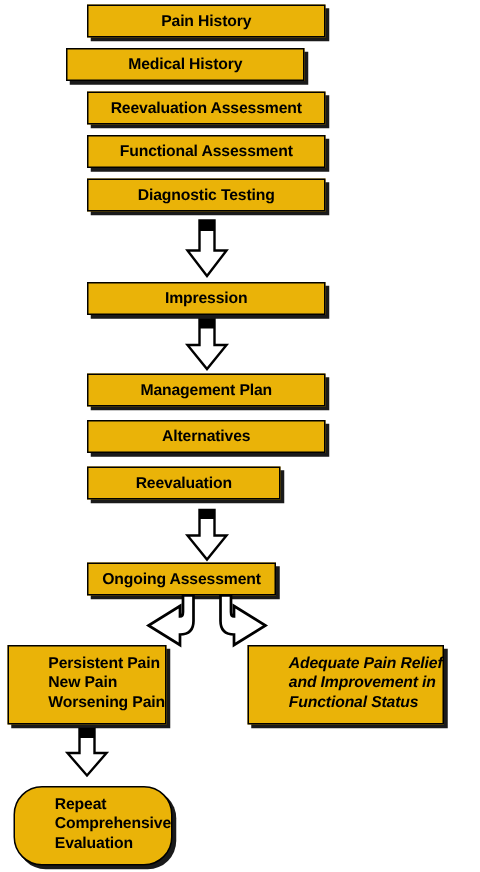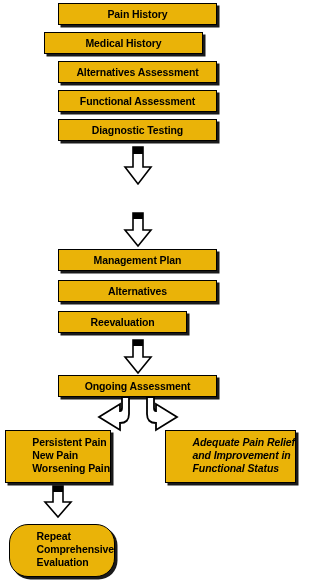--- a/index.html
+++ b/index.html
@@ -60,38 +60,41 @@
 
   <div class="node-box" style="left:58px; top:3px; width:159px; height:22px;">
     <span class="node-label">Pain History</span>
   </div>
 
   <div class="node-box" style="left:44px; top:32px; width:159px; height:22px;">
     <span class="node-label">Medical History</span>
   </div>
 
   <div class="node-box" style="left:58px; top:61px; width:159px; height:22px;">
-    <span class="node-label">Alternatives Assessment</span>
+    <span class="node-label">Reevaluation Assessment</span>
   </div>
 
   <div class="node-box" style="left:58px; top:90px; width:159px; height:22px;">
     <span class="node-label">Functional Assessment</span>
   </div>
 
   <div class="node-box" style="left:58px; top:119px; width:159px; height:22px;">
     <span class="node-label">Diagnostic Testing</span>
   </div>
 
   <div class="arrow-down" style="left:124px; top:147px;">
     <svg width="28" height="38" viewBox="0 0 28 38">
       <polygon points="9,0 19,0 19,20 27,20 14,37 1,20 9,20" fill="#ffffff" stroke="#000000" stroke-width="1.6" stroke-linejoin="miter"></polygon>
       <rect x="9" y="0" width="10" height="7" fill="#000000"></rect>
     </svg>
   </div>
 
+  <div class="node-box" style="left:58px; top:188px; width:159px; height:22px;">
+    <span class="node-label">Impression</span>
+  </div>
 
   <div class="arrow-down" style="left:124px; top:213px;">
     <svg width="28" height="34" viewBox="0 0 28 34">
       <polygon points="9,0 19,0 19,17 27,17 14,33 1,17 9,17" fill="#ffffff" stroke="#000000" stroke-width="1.6" stroke-linejoin="miter"></polygon>
       <rect x="9" y="0" width="10" height="6" fill="#000000"></rect>
     </svg>
   </div>
 
   <div class="node-box" style="left:58px; top:249px; width:159px; height:22px;">
     <span class="node-label">Management Plan</span>
@@ -105,21 +108,21 @@
     <span class="node-label">Reevaluation</span>
   </div>
 
   <div class="arrow-down" style="left:124px; top:340px;">
     <svg width="28" height="34" viewBox="0 0 28 34">
       <polygon points="9,0 19,0 19,17 27,17 14,33 1,17 9,17" fill="#ffffff" stroke="#000000" stroke-width="1.6" stroke-linejoin="miter"></polygon>
       <rect x="9" y="0" width="10" height="6" fill="#000000"></rect>
     </svg>
   </div>
 
-  <div class="node-box" style="left:58px; top:375px; width:159px; height:22px;">
+  <div class="node-box" style="left:58px; top:375px; width:126px; height:22px;">
     <span class="node-label">Ongoing Assessment</span>
   </div>
 
   <div class="arrow-curve" style="left:85px; top:396px;">
     <svg width="55" height="40" viewBox="0 0 55 40">
       <path d="M 44,1 L 44,18 Q 44,27 35,27 L 35,34 L 14,21 L 35,8 L 35,15 Q 37,15 37,12 L 37,1 Z" fill="#ffffff" stroke="#000000" stroke-width="1.8" stroke-linejoin="miter"></path>
     </svg>
   </div>
 
   <div class="arrow-curve" style="left:140px; top:396px;">

